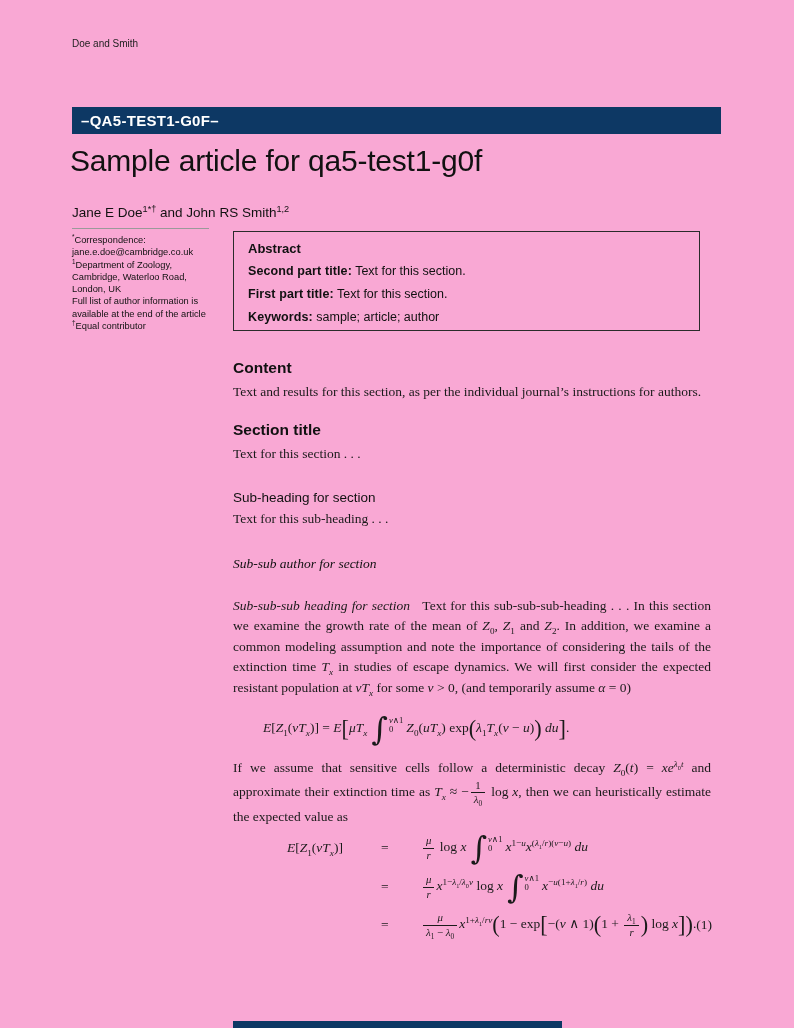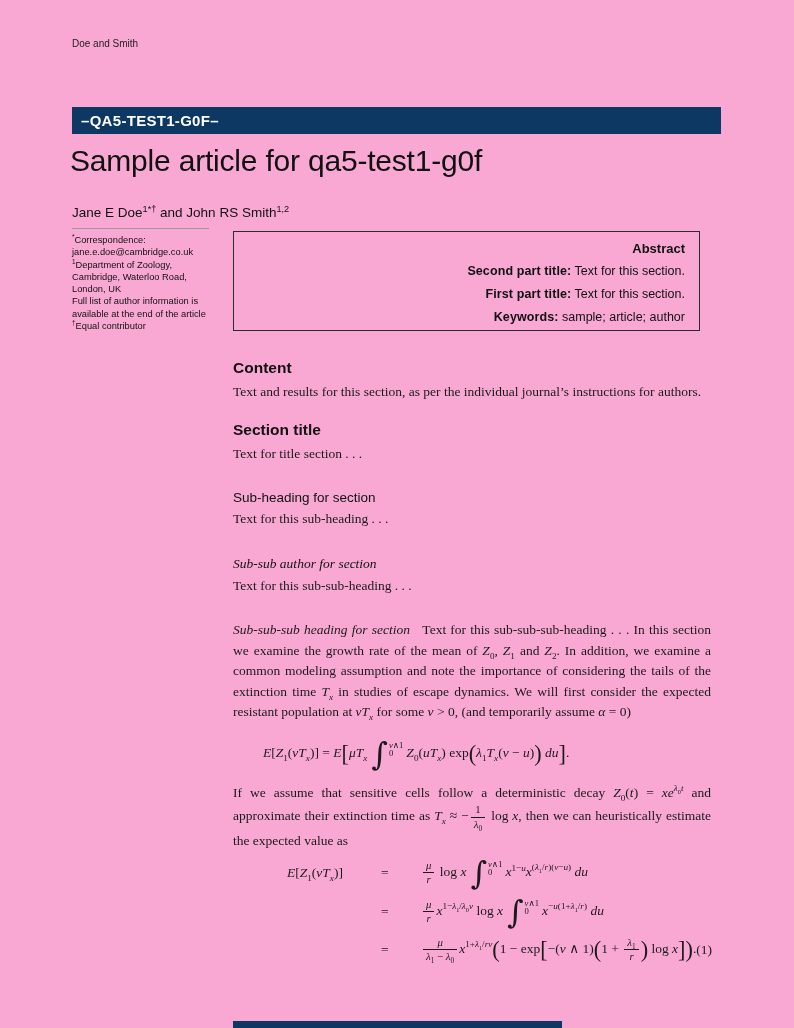--- a/index.html
+++ b/index.html
@@ -29,21 +29,21 @@
     font-family:"Liberation Sans", sans-serif; font-size:13.5px; color:#111;
   }
   .side-rule { position:absolute; left:72px; top:228px; width:137px; border-top:1px solid #9a9a9a; }
   .sidebar {
     position:absolute; left:72px; top:234px; width:152px;
     font-family:"Liberation Sans", sans-serif; font-size:9.3px; line-height:12.3px; color:#111;
   }
   .abstract {
     position:absolute; left:233px; top:231px; width:467px; height:100px;
     border:1.5px solid #2b2b2b; padding:9px 14px 0 14px;
-    font-family:"Liberation Sans", sans-serif; font-size:12.5px; color:#111;text-align:right;
+    font-family:"Liberation Sans", sans-serif; font-size:12.5px; color:#111;
   }
   .abs-h { font-weight:bold; font-size:13px; margin-bottom:7px; }
   .abs-row { margin-bottom:6px; line-height:17px; }
   .abs-row b { letter-spacing:.1px; }
   .main { position:absolute; left:233px; top:359px; width:478px; }
   .h1 { font-family:"Liberation Sans", sans-serif; font-weight:bold; font-size:15.5px; color:#111; margin-bottom:5px; }
   .h2 { font-family:"Liberation Sans", sans-serif; font-weight:normal; font-size:13.5px; color:#111; margin-bottom:4px; }
   .h3 { font-family:"Liberation Serif", serif; font-style:italic; font-size:13.5px; color:#111; margin-bottom:4px; }
   .body { font-size:13.5px; line-height:20.5px; text-align:justify; }
   .mt18 { margin-top:18px; } .mt26 { margin-top:26px; } .mt24 { margin-top:24px; }
@@ -99,27 +99,26 @@
       <b>Keywords:</b>
       <span>sample; article; author</span>
     </div>
   </div>
 
   <div class="main">
     <div class="h1">Content</div>
     <p class="body">Text and results for this section, as per the individual journal’s instructions for authors.</p>
 
     <div class="h1 mt18">Section title</div>
-    <p class="body">Text for title section . . .</p>
+    <p class="body">Text for this section . . .</p>
 
     <div class="h2 mt26">Sub-heading for section</div>
     <p class="body">Text for this sub-heading . . .</p>
 
     <div class="h3 mt26">Sub-sub author for section</div>
-    <p class="body">Text for this sub-sub-heading . . .</p>
 
     <p class="body mt24"><i>Sub-sub-sub heading for section</i>&nbsp;&nbsp; Text for this sub-sub-sub-heading . . . In this section we examine the growth rate of the mean of <i>Z</i><sub>0</sub>, <i>Z</i><sub>1</sub> and <i>Z</i><sub>2</sub>. In addition, we examine a common modeling assumption and note the importance of considering the tails of the extinction time <i>T<sub>x</sub></i> in studies of escape dynamics. We will first consider the expected resistant population at <i>vT<sub>x</sub></i> for some <i>v</i> &gt; 0, (and temporarily assume <i>α</i> = 0)</p>
 
     <div class="deq math"><i>E</i>[<i>Z</i><sub>1</sub>(<i>vT<sub>x</sub></i>)] = <i>E</i><span class="big">[</span><i>μT<sub>x</sub></i><span class="igr">
           <span class="is">∫</span>
           <span class="il">
             <span><i>v</i>∧1</span>
             <span>0</span>
           </span>
         </span><i>Z</i><sub>0</sub>(<i>uT<sub>x</sub></i>) exp<span class="big">(</span><i>λ</i><sub>1</sub><i>T<sub>x</sub></i>(<i>v</i> − <i>u</i>)<span class="big">)</span> <i>du</i><span class="big">]</span>.</div>

